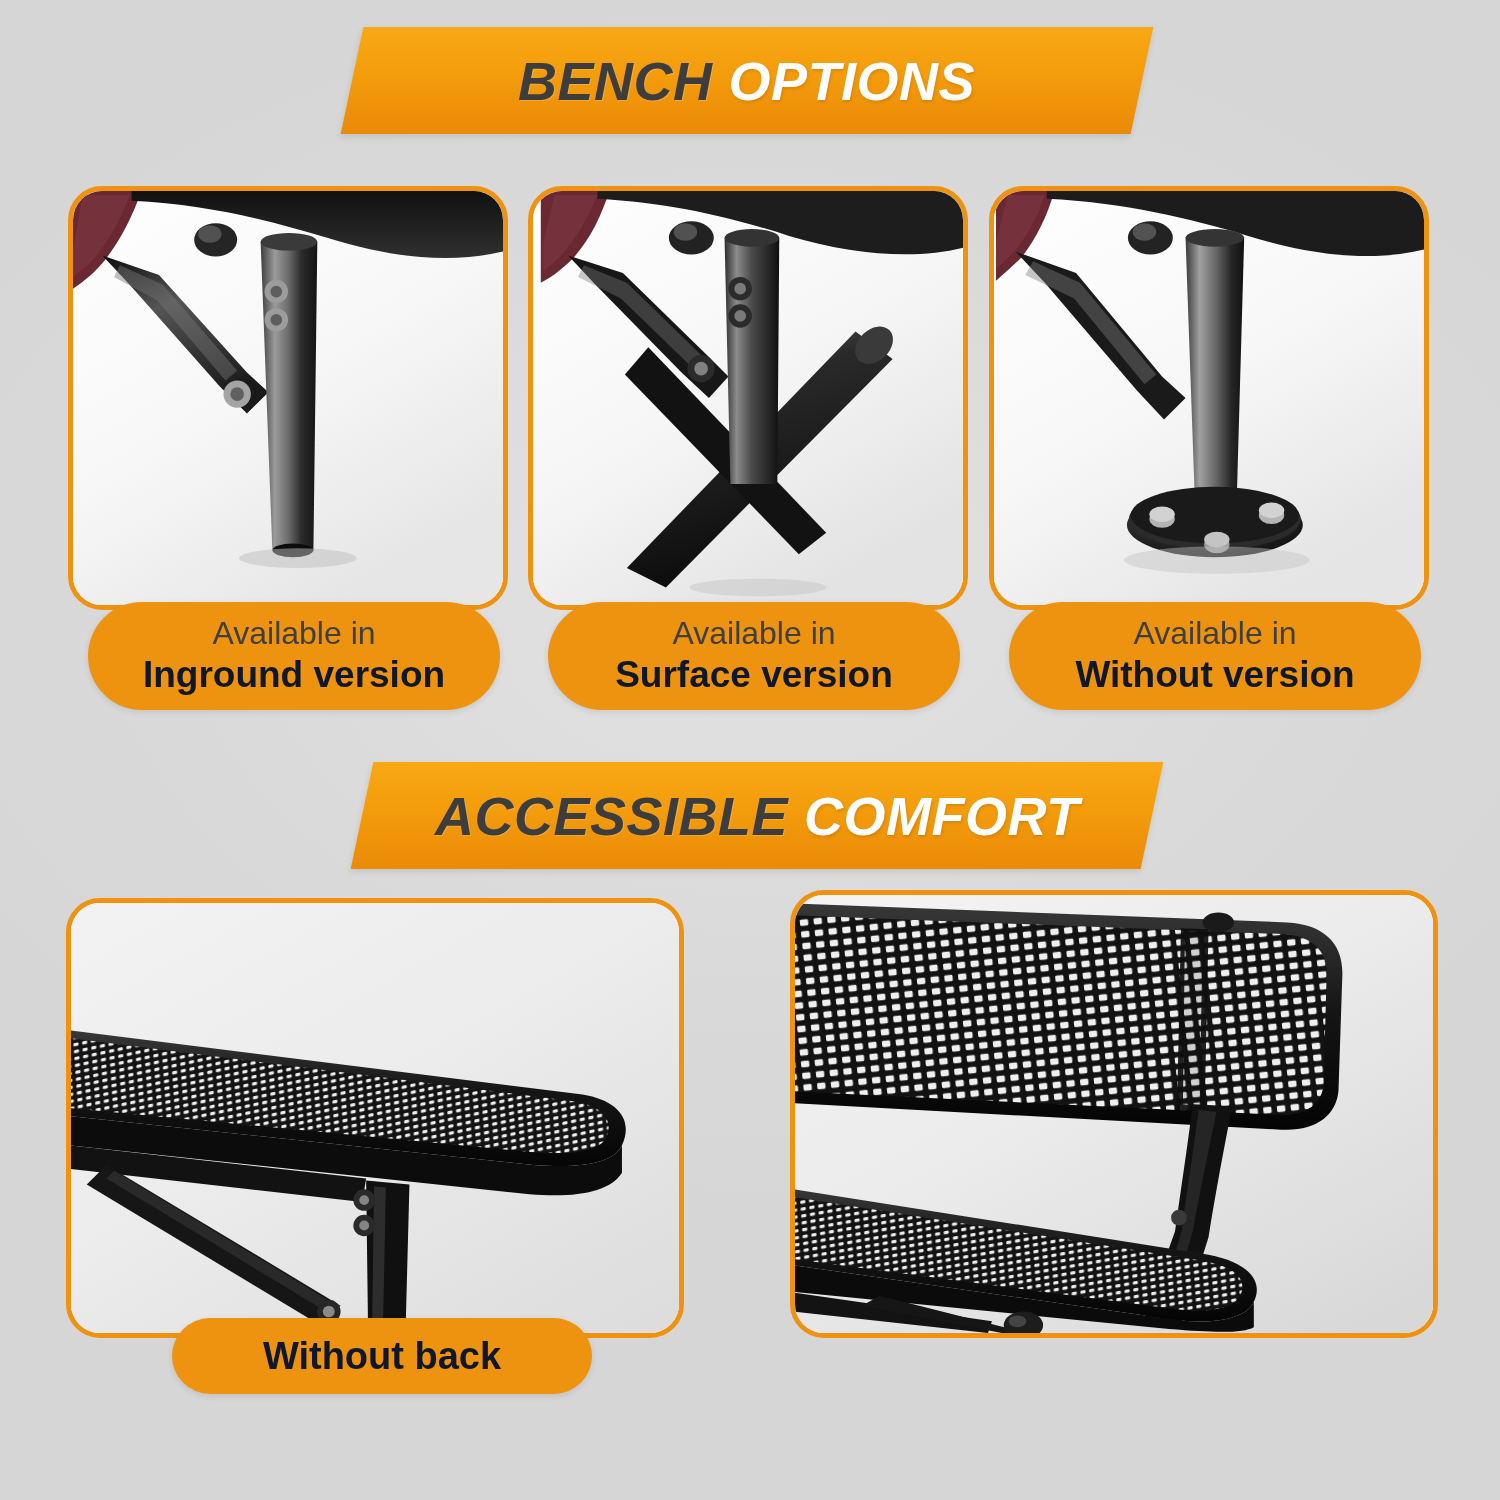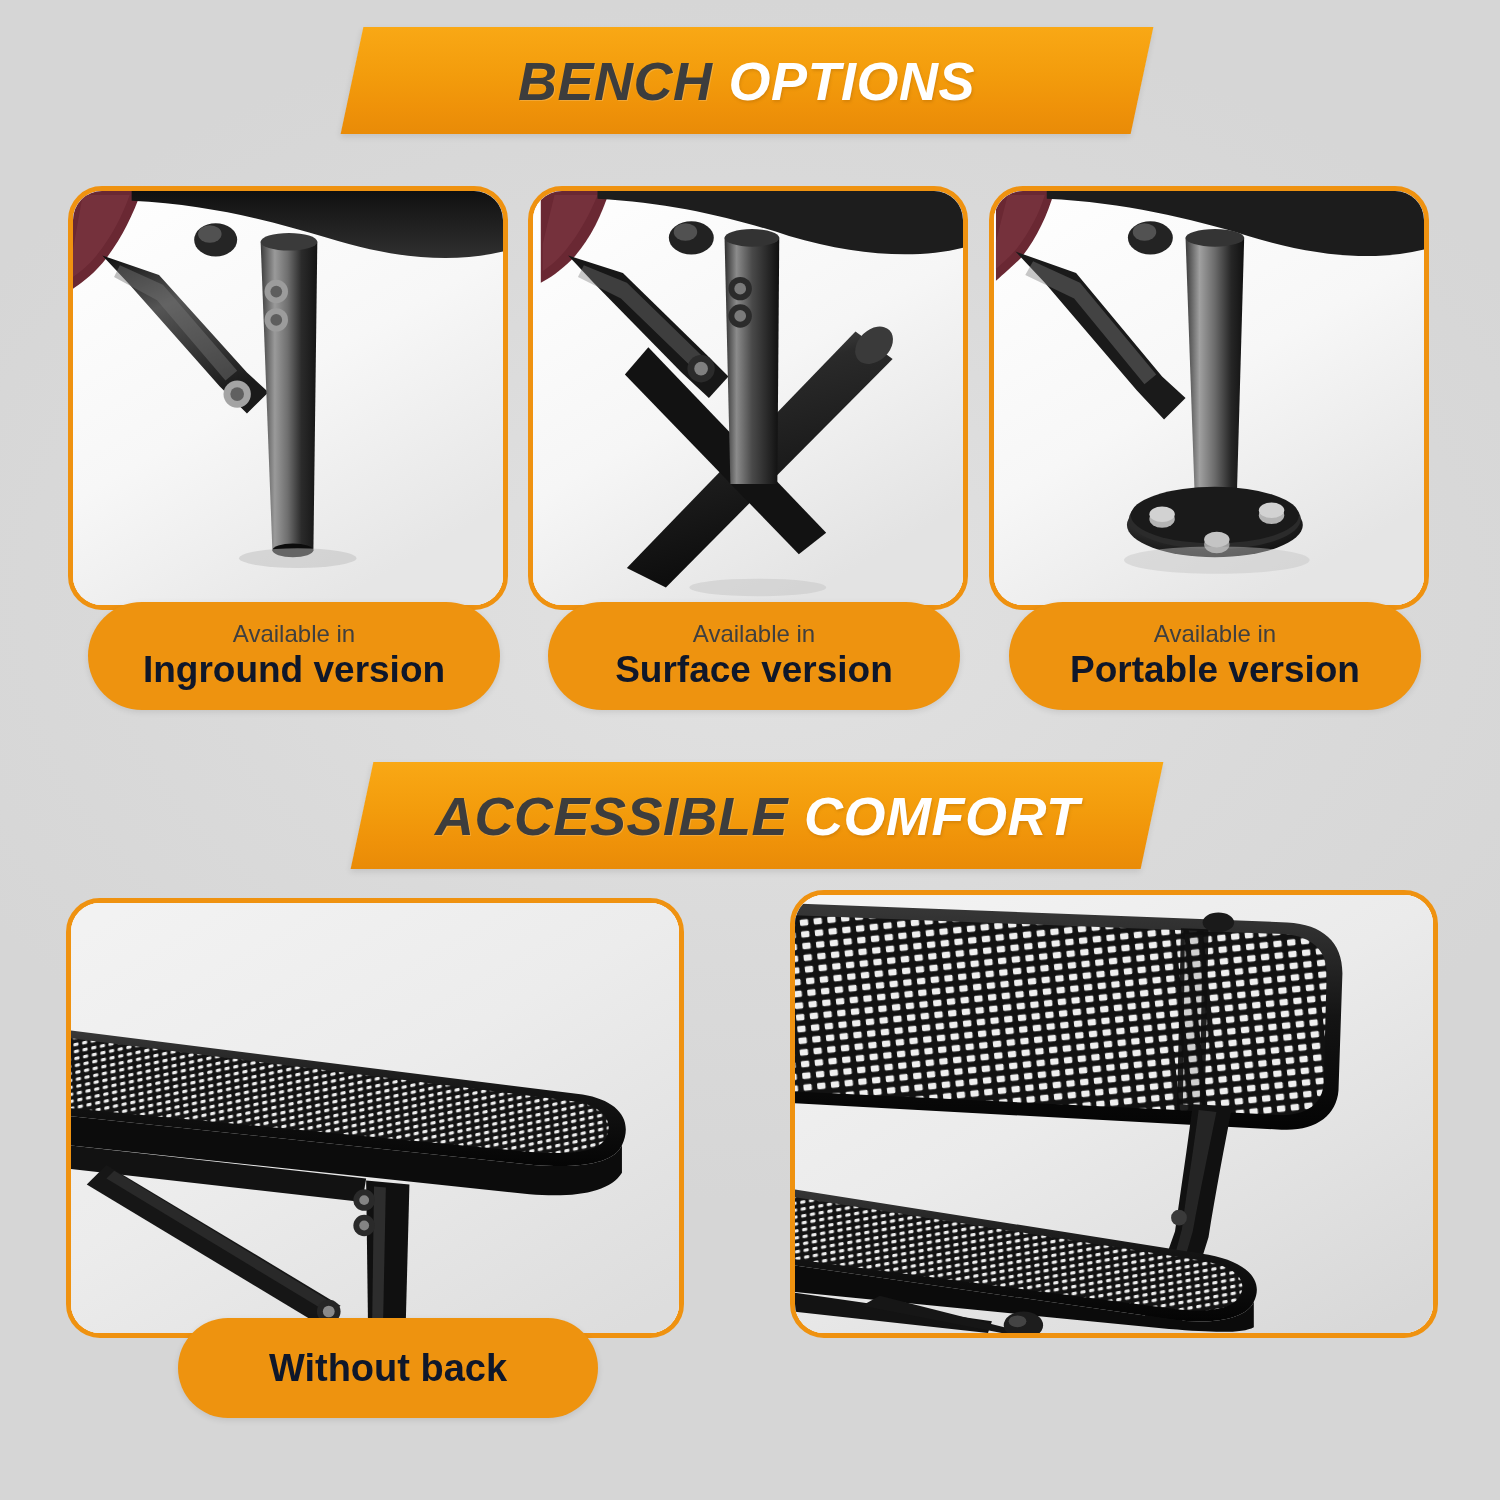--- a/index.html
+++ b/index.html
@@ -68,31 +68,31 @@
   .pill {
     position: absolute;
     background: #ee930f;
     border-radius: 60px;
     display: flex; flex-direction: column;
     align-items: center; justify-content: center;
     box-shadow: 0 2px 6px rgba(0,0,0,.10);
     z-index: 6;
   }
   .pill .l1 {
-    font-size: 24px; color: #3f3f3f; line-height: 1.18; font-weight: 400;
+    font-size: 32px; color: #3f3f3f; line-height: 1.18; font-weight: 400;
   }
   .pill .l2 {
     font-size: 37px; color: #0f172a; line-height: 1.18; font-weight: 700;
   }
   .pill.single .l2 { font-size: 38px; }
 
   #pill-inground { left: 88px;  top: 602px; width: 412px; height: 108px; }
   #pill-portable { left: 548px; top: 602px; width: 412px; height: 108px; }
   #pill-surface  { left: 1009px; top: 602px; width: 412px; height: 108px; }
-  #pill-without-back { left: 178px; top: 1318px; width: 420px; height: 100px; }
+  #pill-without-back { left: 172px; top: 1318px; width: 420px; height: 76px; }
   #pill-with-back    { left: 904px; top: 1318px; width: 420px; height: 96px; }
 
   
   .art { position:absolute; inset:0; }
   .art svg { width:100%; height:100%; display:block; }
 </style>
 </head>
 <body>
 
 <div class="page">
@@ -264,21 +264,21 @@
             <ellipse cx="284" cy="327" rx="13" ry="8" fill="#d2d2d2"></ellipse>
           <ellipse cx="228" cy="362" rx="13" ry="9" fill="#9e9e9e"></ellipse>
             <ellipse cx="228" cy="357" rx="13" ry="8" fill="#c4c4c4"></ellipse>
           <ellipse cx="228" cy="378" rx="95" ry="14" fill="#c4c4c4" opacity=".45"></ellipse>
         </svg>
       </div>
     </div>
   </div>
   <div class="pill" id="pill-surface">
     <span class="l1">Available in</span>
-    <span class="l2">Portable version</span>
+    <span class="l2">Without version</span>
   </div>
 
   <div class="banner" id="banner-2">
     <div class="banner-inner">
       <span class="banner-word word-dark">ACCESSIBLE</span>
       <span class="banner-word word-light">COMFORT</span>
     </div>
   </div>
 
   <div class="card" id="card-without-back">

